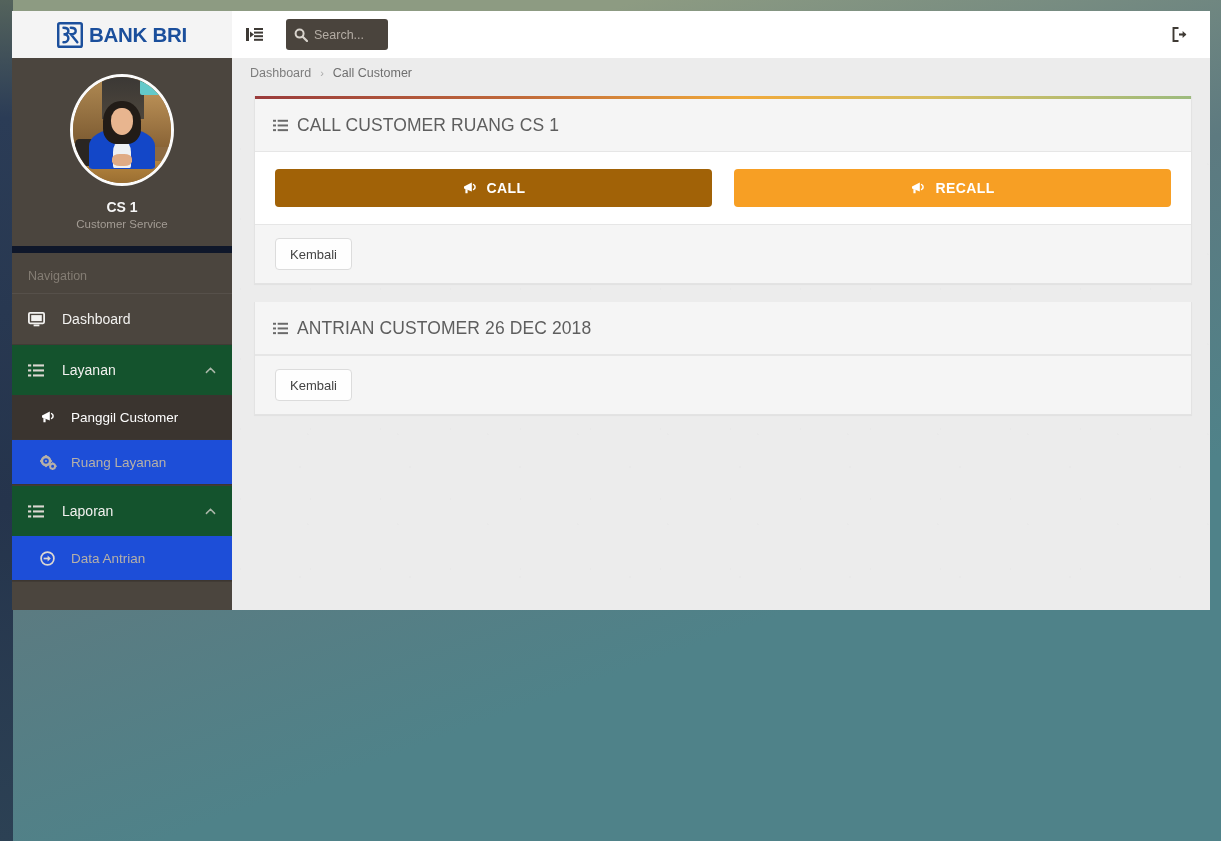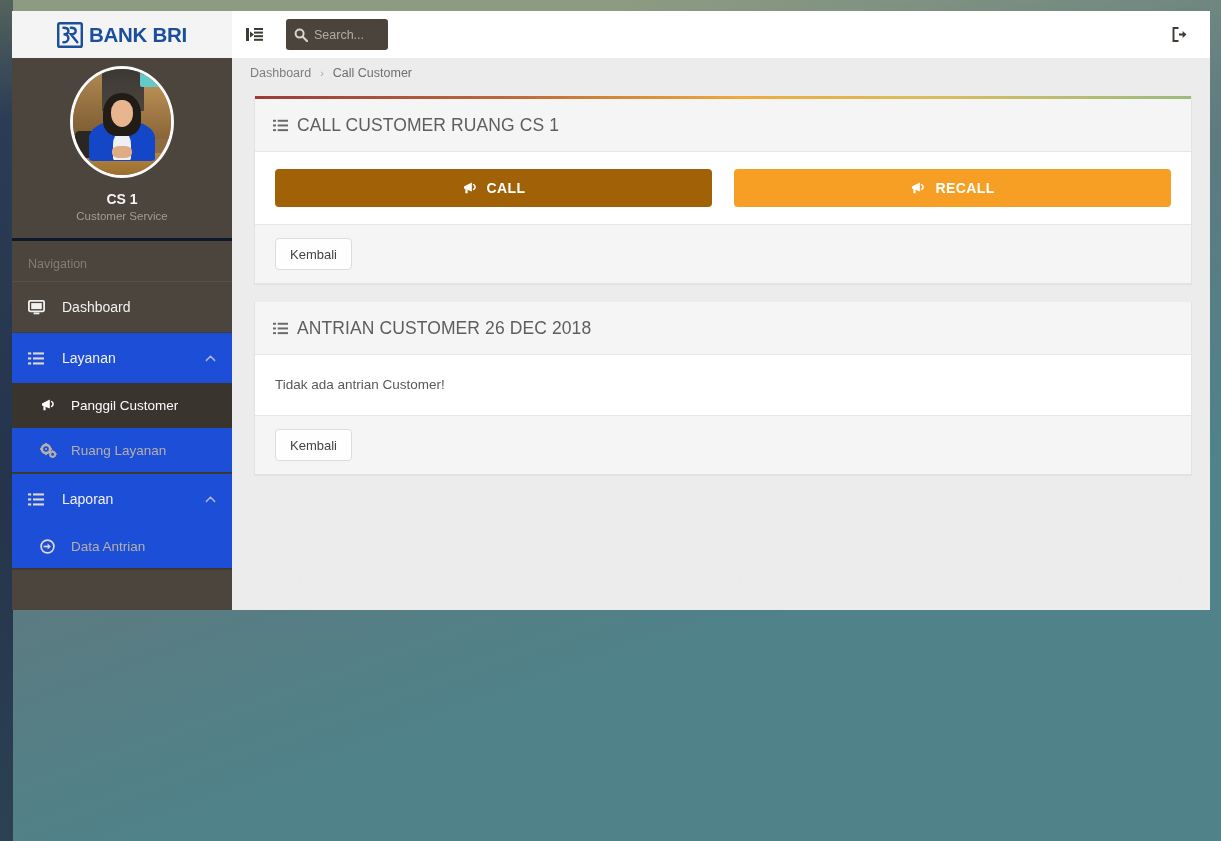--- a/index.html
+++ b/index.html
@@ -99,23 +99,23 @@
   .icon-signout { width: 17px; height: 17px; display: block; }
 
   
   .sidebar {
     position: absolute; left: 0; top: 47px;
     width: 220px; height: 772px;
     background: #4b453e;
     overflow: hidden;
   }
   .user-block {
-    padding-top: 8px; padding-bottom: 16px;
+    padding-top: 16px; padding-bottom: 16px;
     text-align: center;
-    border-bottom: 3px solid #0f172a;
+    border-bottom: 7px solid #0f172a;
   }
   .avatar {
     width: 104px; height: 112px;
     margin: 0 auto;
     border-radius: 50%;
     border: 3px solid #fbfbfb;
     overflow: hidden;
     position: relative;
     background: #8c6a42;
   }
@@ -162,21 +162,21 @@
     height: 50px;
     padding: 0 16px;
     color: #f2f1ef;
     font-size: 14px;
     cursor: pointer;
     background: #4b453e;
     text-decoration: none;
   }
   .nav-link .nic { width: 22px; flex: 0 0 22px; display: flex; align-items: center; }
   .nav-link .ntxt { margin-left: 12px; }
-  .nav-link.open { background: #1d4ed8; }
+  .nav-link.open { background: #14532d; }
   .chev { margin-left: auto; width: 11px; height: 11px; opacity: .75; }
 
   .sub { list-style: none; background: #1d4ed8; }
   .sub > li { border-bottom: 1px solid #3c3631; }
   .sub-link {
     display: flex; align-items: center;
     height: 44px; padding: 0 16px 0 28px;
     font-size: 13.5px;
     color: #b6b0a8;
     cursor: pointer; text-decoration: none;
@@ -511,21 +511,20 @@
           <svg class="ph-ico" viewBox="0 0 16 13">
             <rect x="0" y="0.4" width="3.2" height="2.1" fill="#6a6a6a"></rect>
             <rect x="5" y="0.4" width="11" height="2.1" fill="#6a6a6a"></rect>
             <rect x="0" y="5.4" width="3.2" height="2.1" fill="#6a6a6a"></rect>
             <rect x="5" y="5.4" width="11" height="2.1" fill="#6a6a6a"></rect>
             <rect x="0" y="10.4" width="3.2" height="2.1" fill="#6a6a6a"></rect>
             <rect x="5" y="10.4" width="11" height="2.1" fill="#6a6a6a"></rect>
           </svg>
           <span class="panel-title">ANTRIAN CUSTOMER 26 DEC 2018</span>
         </div>
-        <div class="panel-body msg">Tidak ada antrian Customer!</div>
         <div class="panel-foot">
           <button class="btn-back">Kembali</button>
         </div>
       </div>
 
     </div>
   </div>
 
 </div>
 

